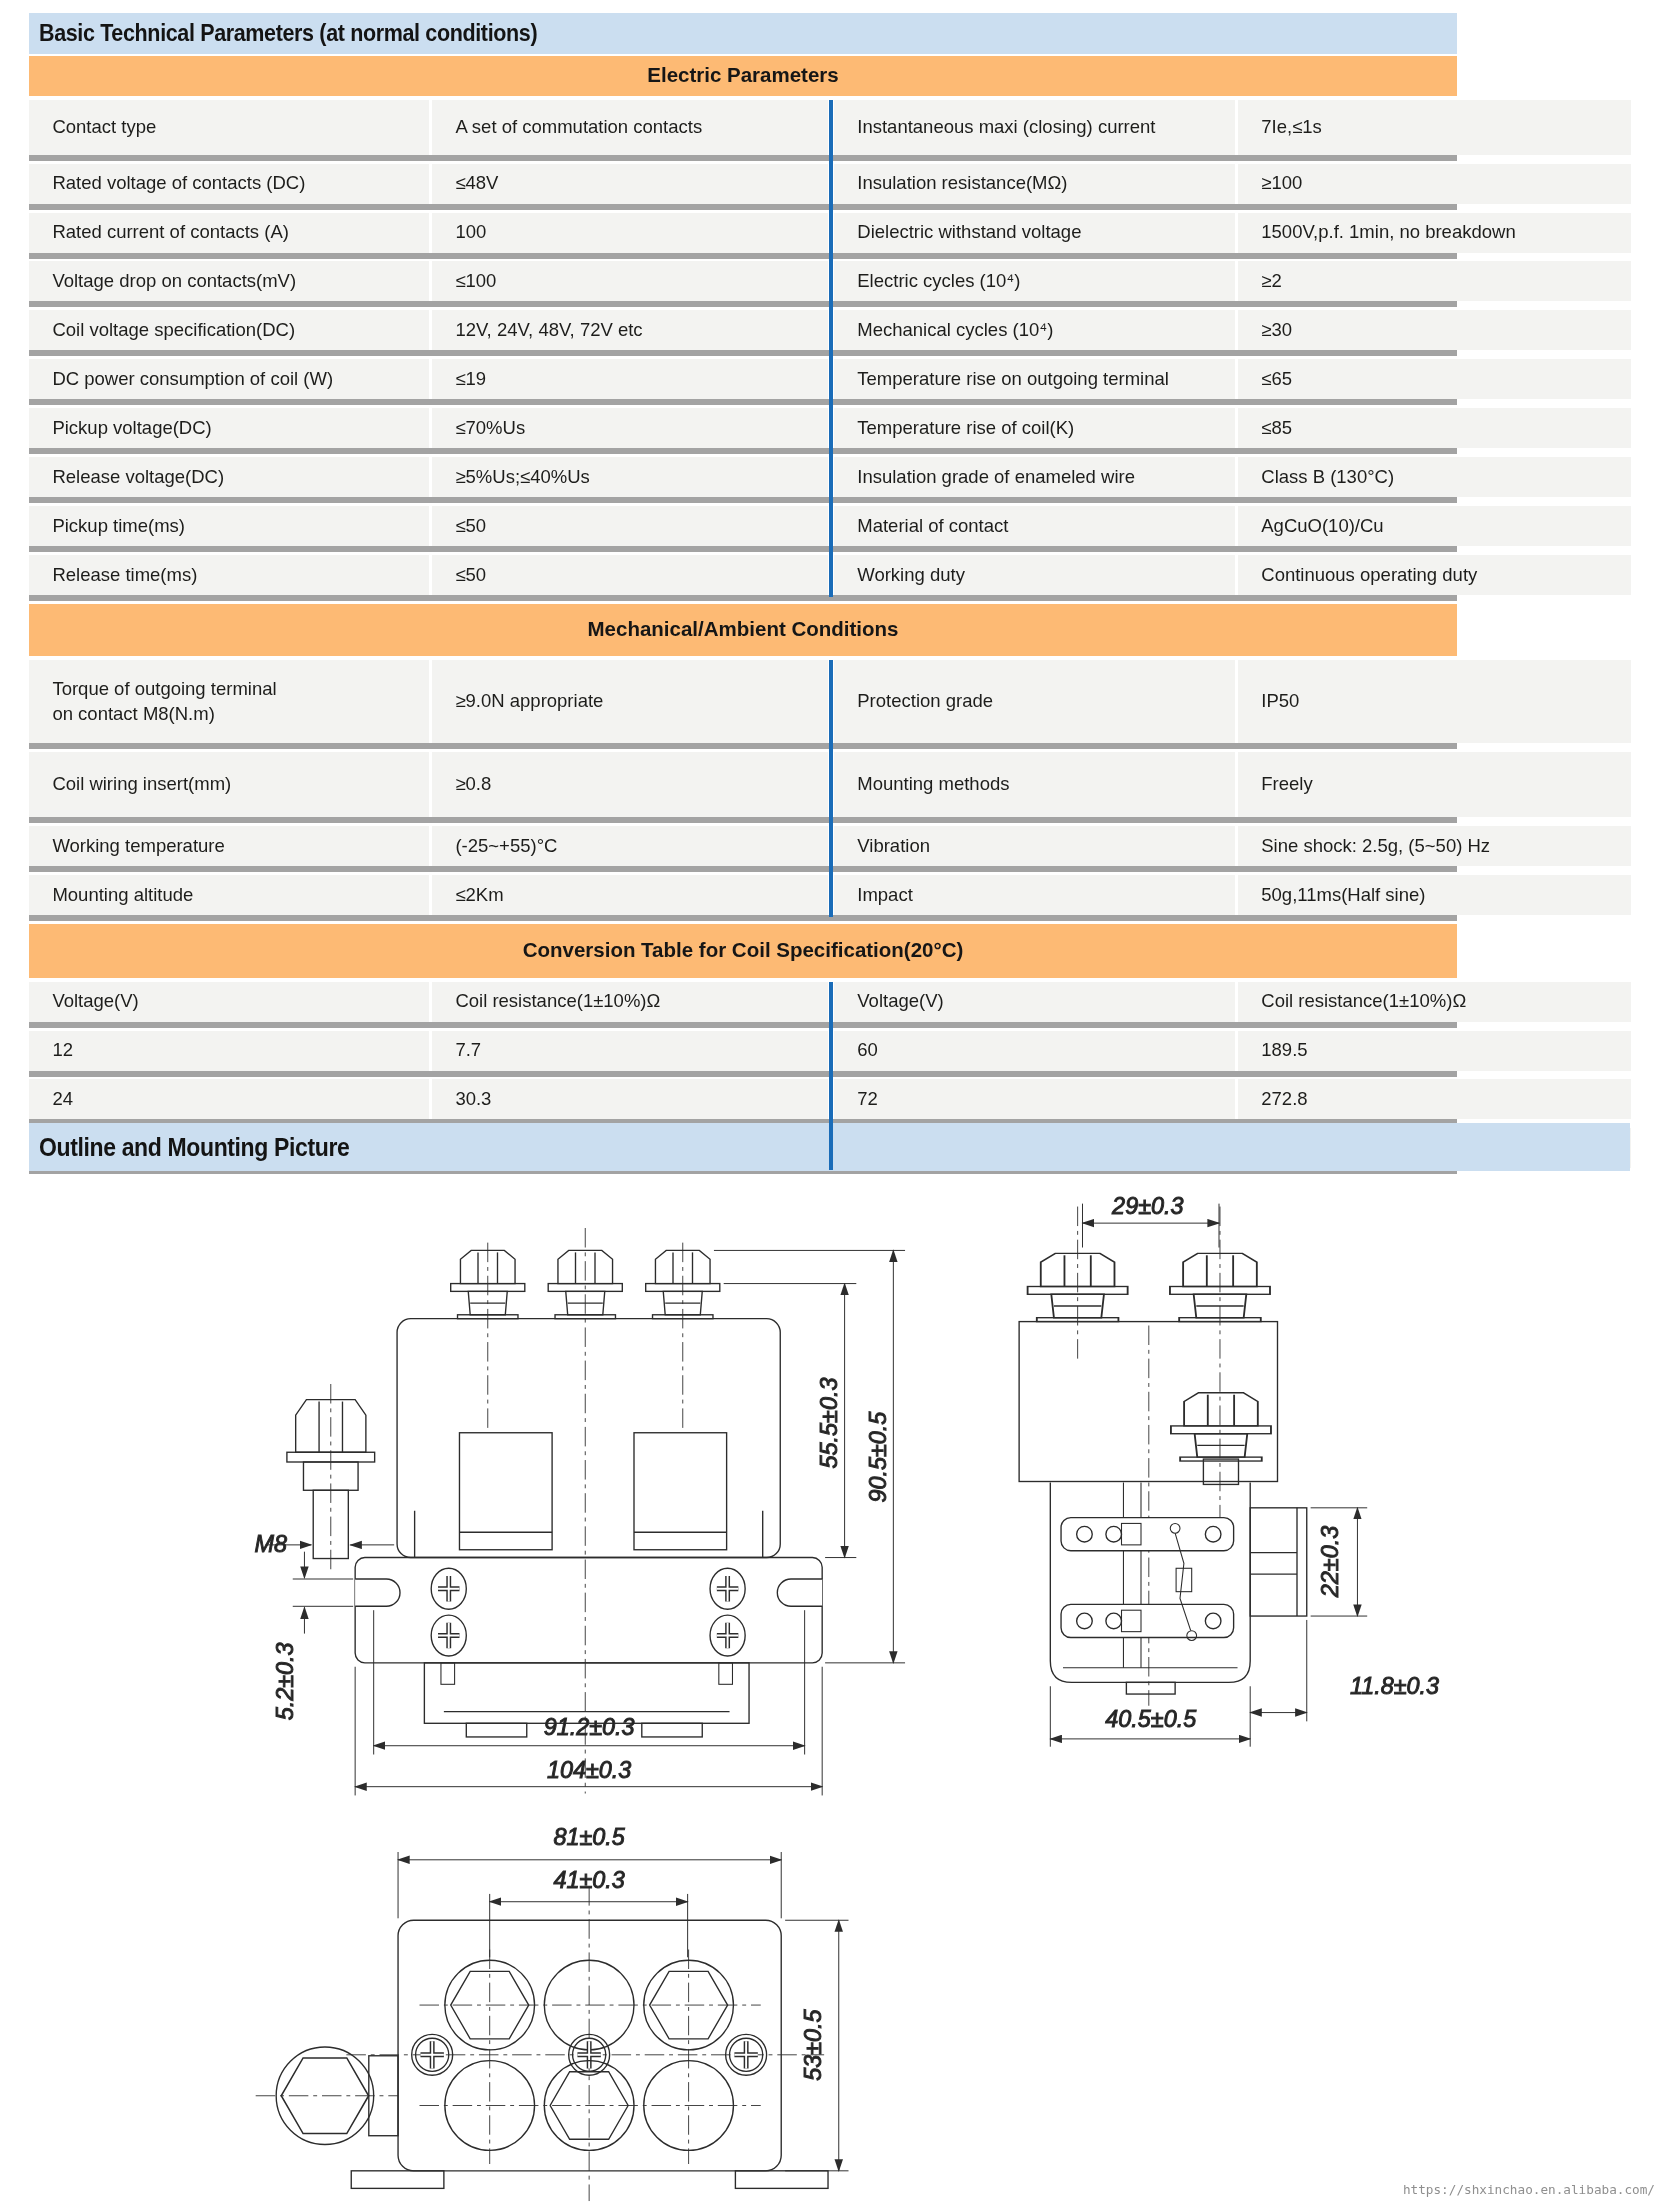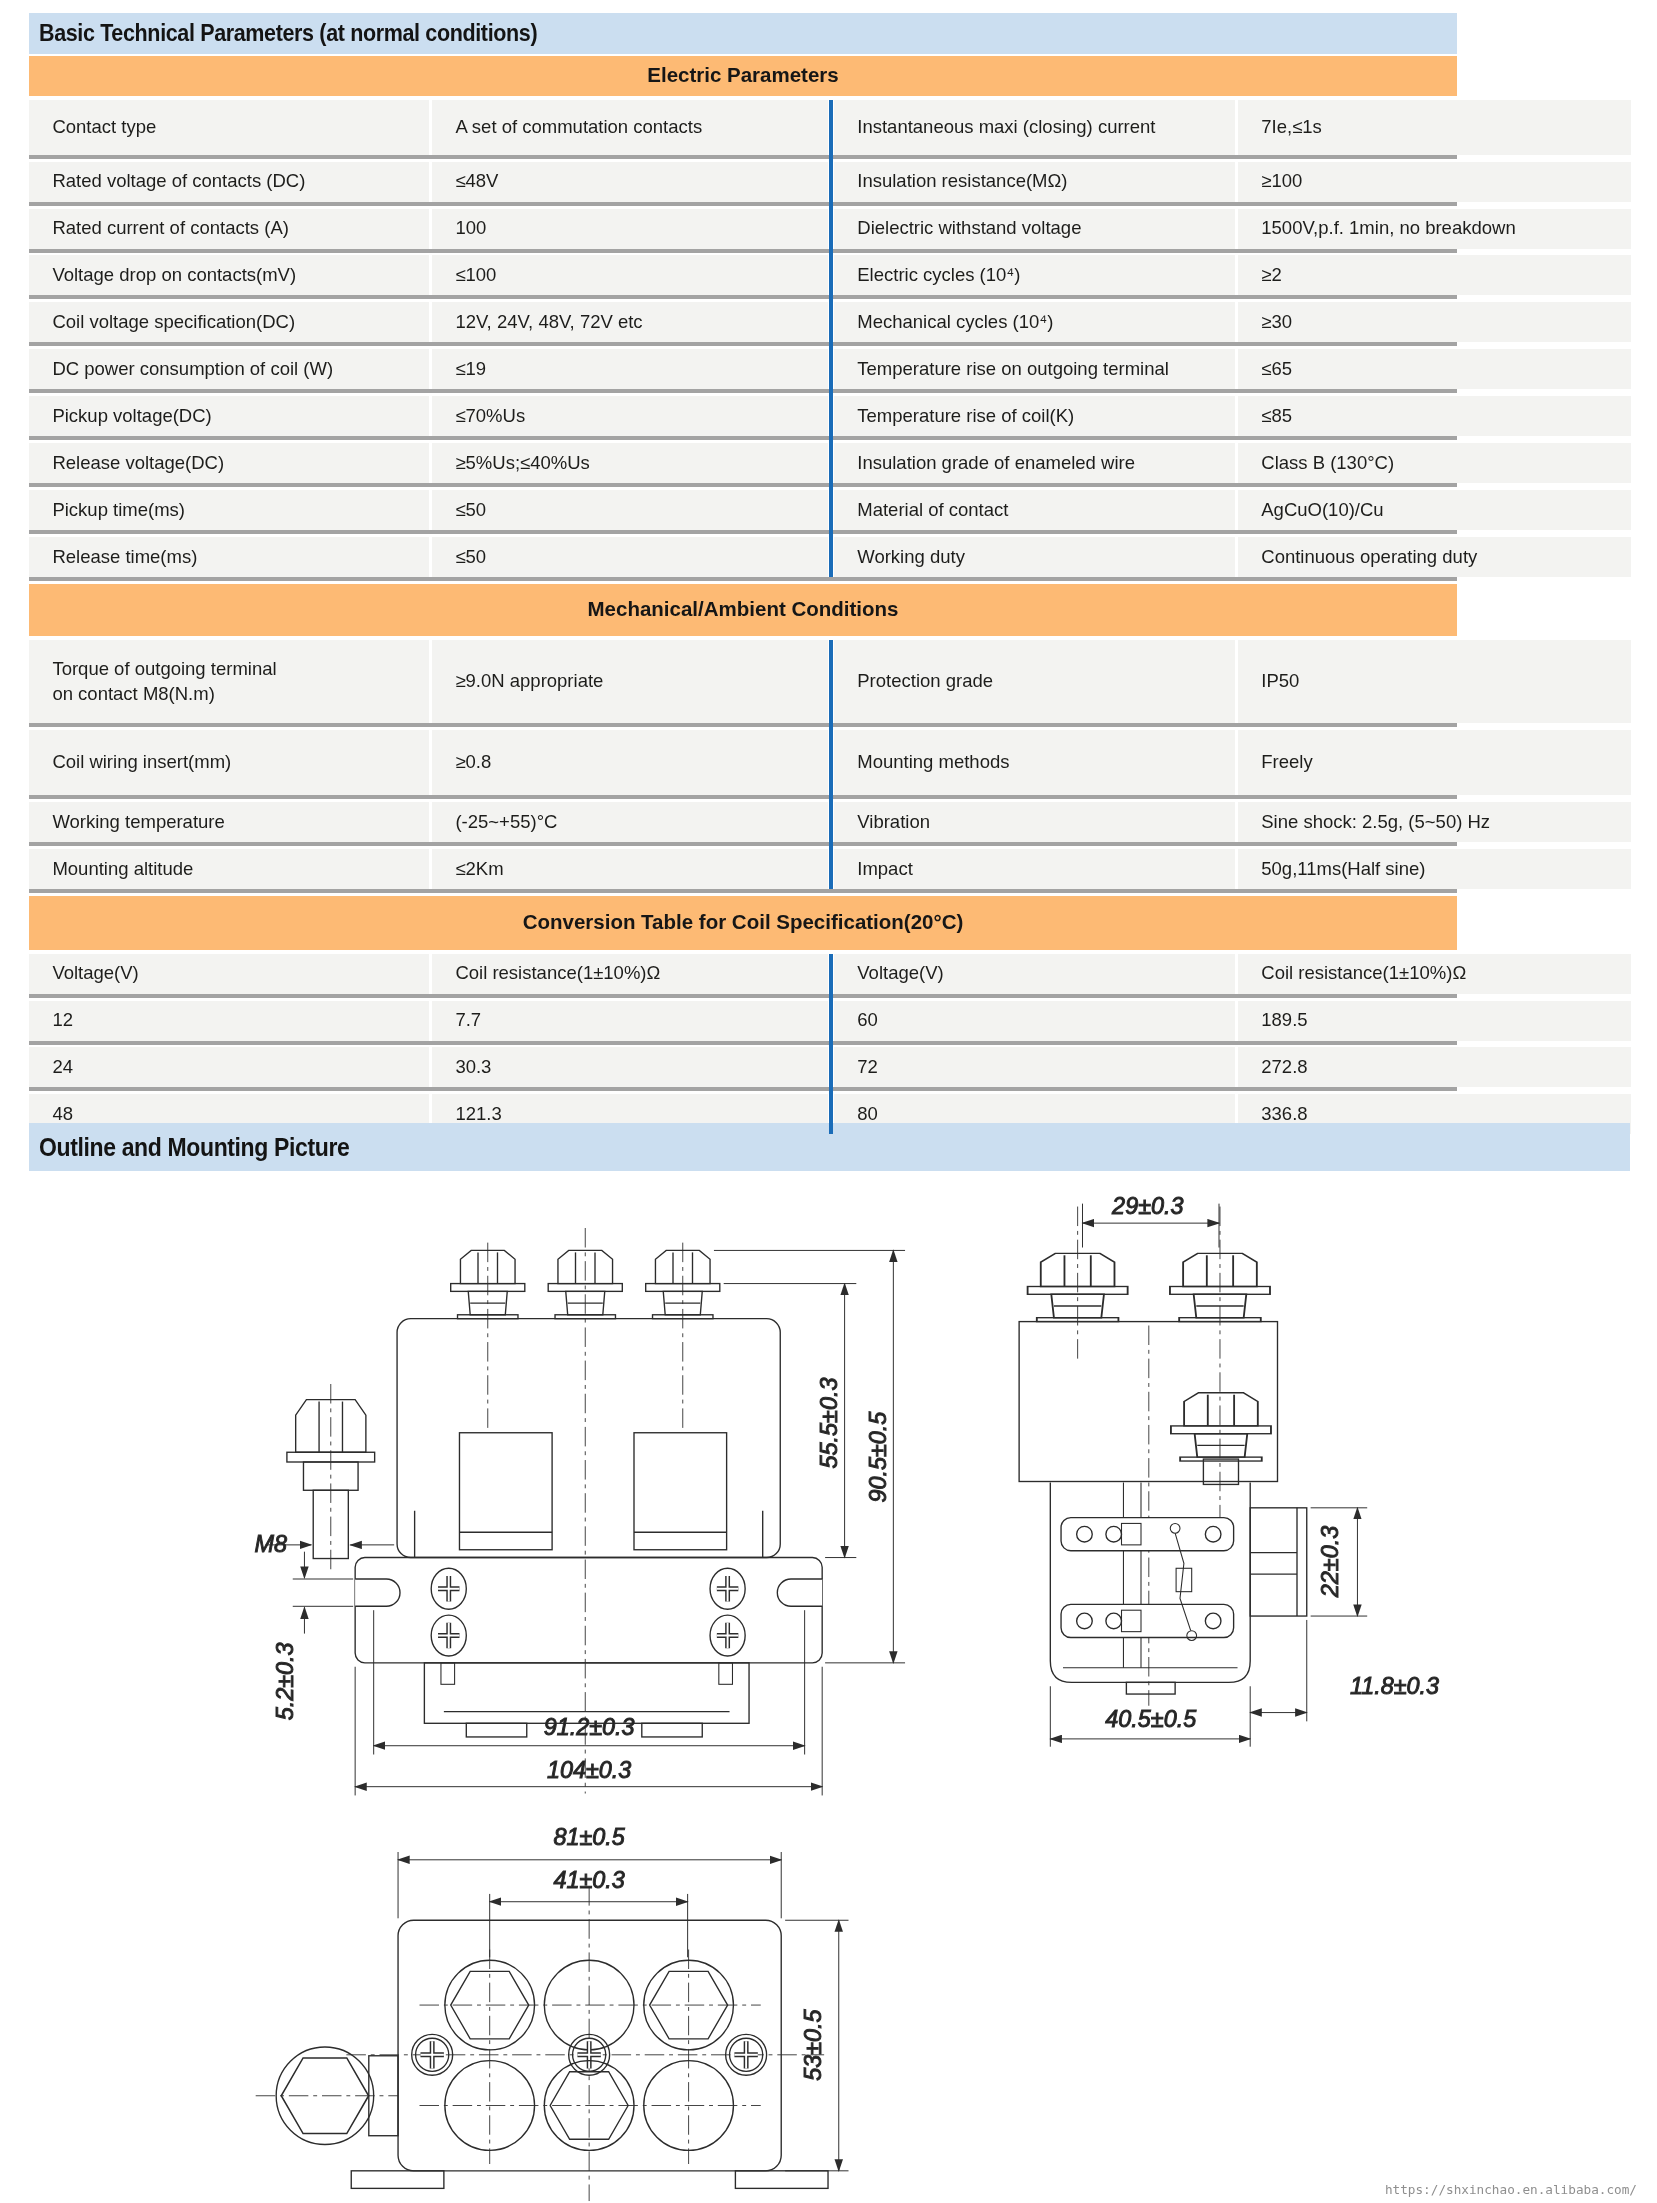--- a/index.html
+++ b/index.html
@@ -25,21 +25,21 @@
   .section:nth-of-type(1) .subheader{padding:7.8px 0 8.8px;}
   .section:nth-of-type(2) .subheader{padding:13.7px 0 14.6px;}
   .section:nth-of-type(3) .subheader{padding:14.6px 0 15.6px;}
   .rows{position:relative;}
   .rows::before{
     content:"";position:absolute;left:800px;top:0;bottom:3.9px;width:3.9px;
     background:#1a6cb8;z-index:2;
   }
   .row{
     display:grid;grid-template-columns:400px 399px 5.9px 401px 396px;
-    border-bottom:4px solid #a3a3a3;margin-bottom:2.9px;
+    border-bottom:6px solid #a3a3a3;margin-bottom:2.9px;
   }
   .cell{
     background:#f3f3f1;padding:7.8px 13.7px 7.8px 23.4px;display:flex;align-items:center;
     font-size:18.5px;min-height:23.4px;box-sizing:content-box;
   }
   .cell span{display:block;white-space:pre-line;line-height:1.32;}
   .cell.c2,.cell.c4{border-left:3.9px solid #ffffff;}
   .gap{background:transparent;}
   .section:nth-of-type(1) .row:nth-child(1) .cell{min-height:39px;}
   .section:nth-of-type(2) .row:nth-child(1) .cell{min-height:68px;}
@@ -49,21 +49,21 @@
     position:absolute;top:1123px;left:29px;width:1601px;height:48px;
     background:#cbdef0;display:flex;align-items:center;padding-left:9.8px;
     box-sizing:border-box;
   }
   .band2 .t{
     font-weight:bold;font-size:25px;letter-spacing:-0.4px;color:#141414;
     transform:scaleX(.92);transform-origin:left center;white-space:nowrap;
   }
   .drawings{position:absolute;top:1189px;left:0;width:1658px;height:1014px;}
   .watermark{
-    position:absolute;top:2182px;right:21px;
+    position:absolute;top:2182px;right:3px;
     font-family:"DejaVu Sans Mono","Liberation Mono",monospace;
     font-size:12.7px;color:#8f8f8f;
   }
   svg .thin{fill:none;stroke:#2c2c2c;stroke-width:1.1;}
   svg .cl{fill:none;stroke:#2c2c2c;stroke-width:0.9;stroke-dasharray:20 5 4 5;}
   svg .dim{fill:none;stroke:#2c2c2c;stroke-width:1;}
   svg .dimtxt{
     font-family:"Liberation Sans","DejaVu Sans",sans-serif;font-style:italic;
     font-size:24px;fill:#222222;
   }

